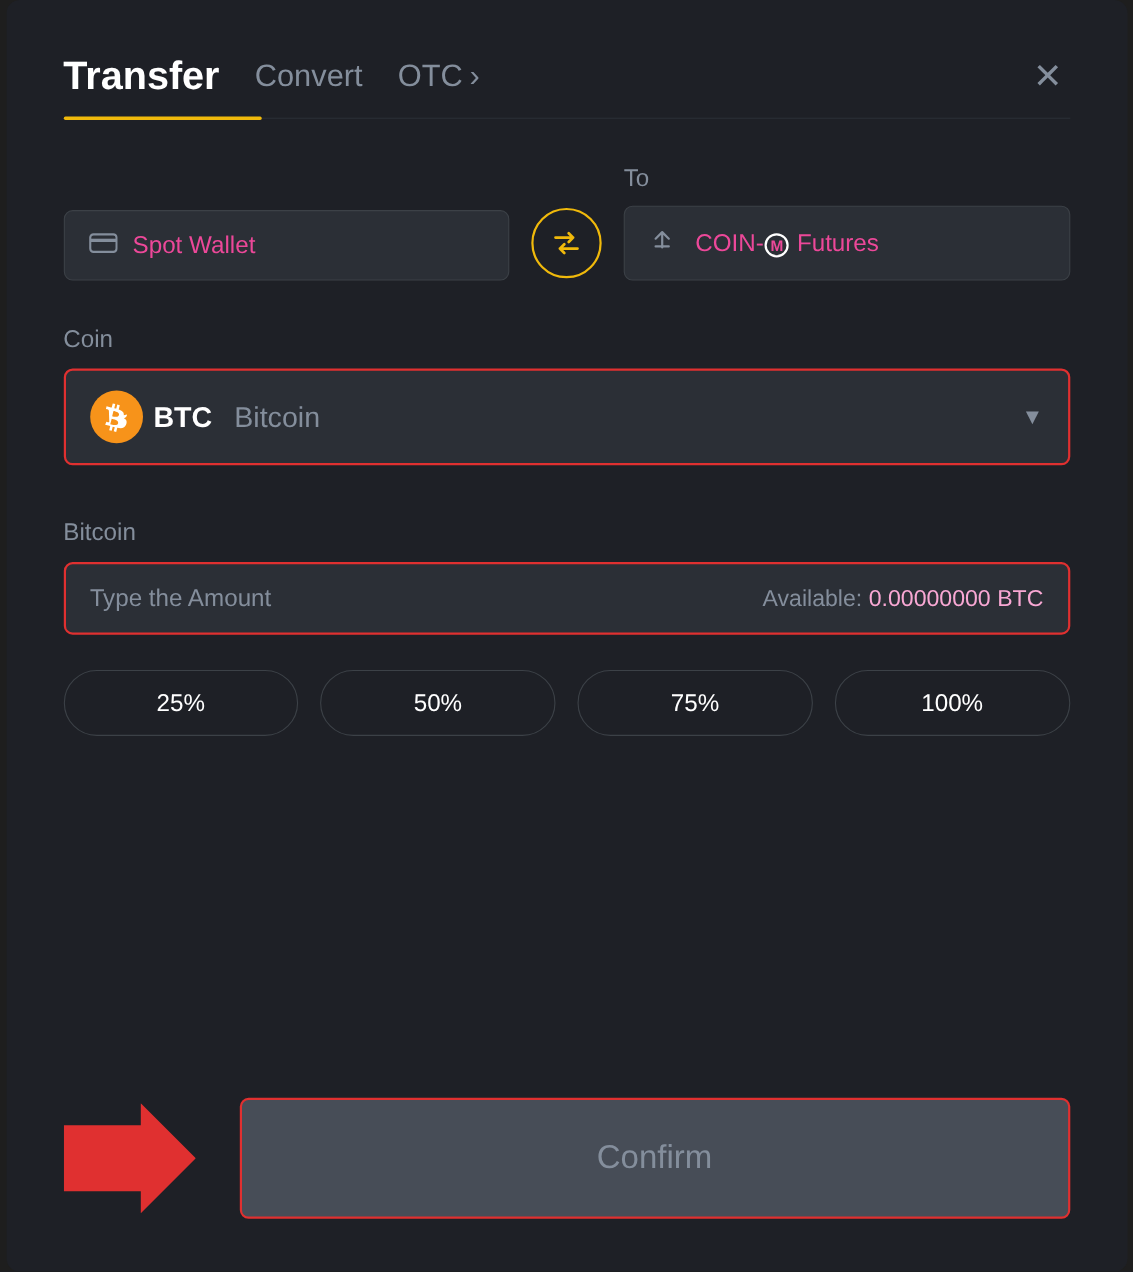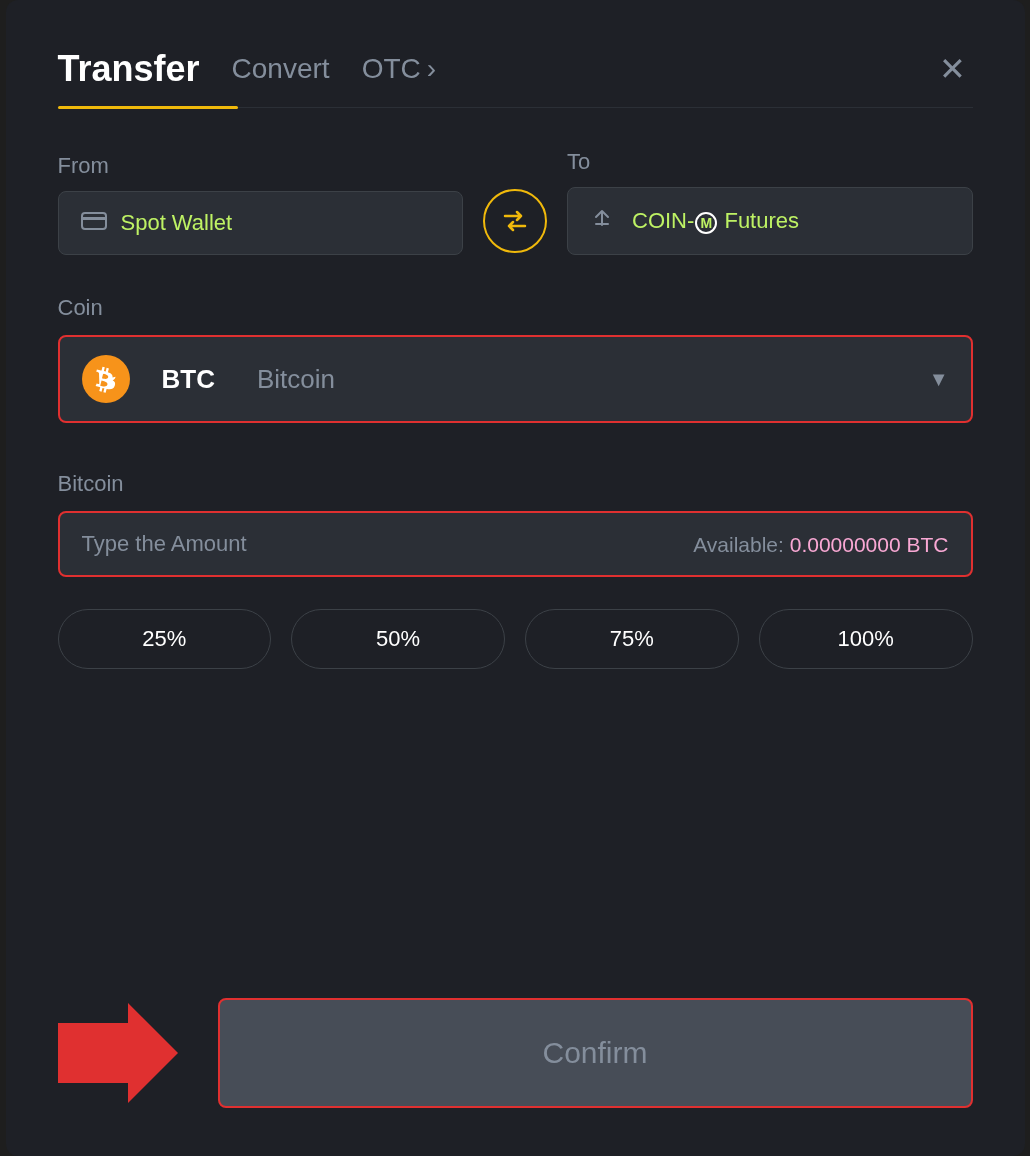--- a/index.html
+++ b/index.html
@@ -115,21 +115,21 @@
 
     .wallet-selector {
       background: #2b2f36;
       border: 1px solid #3c4147;
       border-radius: 8px;
       padding: 18px 22px;
       display: flex;
       align-items: center;
       gap: 14px;
       cursor: pointer;
-      color: #bef264;
+      color: #ec4899;
       font-size: 22px;
     }
 
     .wallet-icon {
       color: #848e9c;
       font-size: 22px;
     }
 
     .swap-btn {
       width: 64px;
@@ -154,21 +154,21 @@
       margin-bottom: 14px;
     }
 
     .coin-selector {
       background: #2b2f36;
       border: 2px solid #e03030;
       border-radius: 8px;
       padding: 18px 22px;
       display: flex;
       align-items: center;
-      gap: 32px;
+      gap: 10px;
       cursor: pointer;
       margin-bottom: 48px;
       position: relative;
     }
 
     .btc-icon {
       width: 48px;
       height: 48px;
       border-radius: 50%;
       background: #f7931a;
@@ -304,21 +304,20 @@
     <button class="close-btn">✕</button>
   </div>
 
   <div class="tab-underline-row">
     <div class="tab-underline-active"></div>
     <div class="tab-underline-rest"></div>
   </div>
 
   <div class="from-to-section">
     <div class="from-to-group">
-      <span class="field-label">From</span>
       <div class="wallet-selector">
         <span class="wallet-icon">
           
           <svg width="26" height="20" viewBox="0 0 26 20" fill="none" xmlns="http://www.w3.org/2000/svg">
             <rect x="1" y="3" width="24" height="16" rx="3" stroke="#848e9c" stroke-width="2" fill="none"></rect>
             <rect x="1" y="7" width="24" height="3" fill="#848e9c"></rect>
           </svg>
         </span>
         <span>Spot Wallet</span>
       </div>

